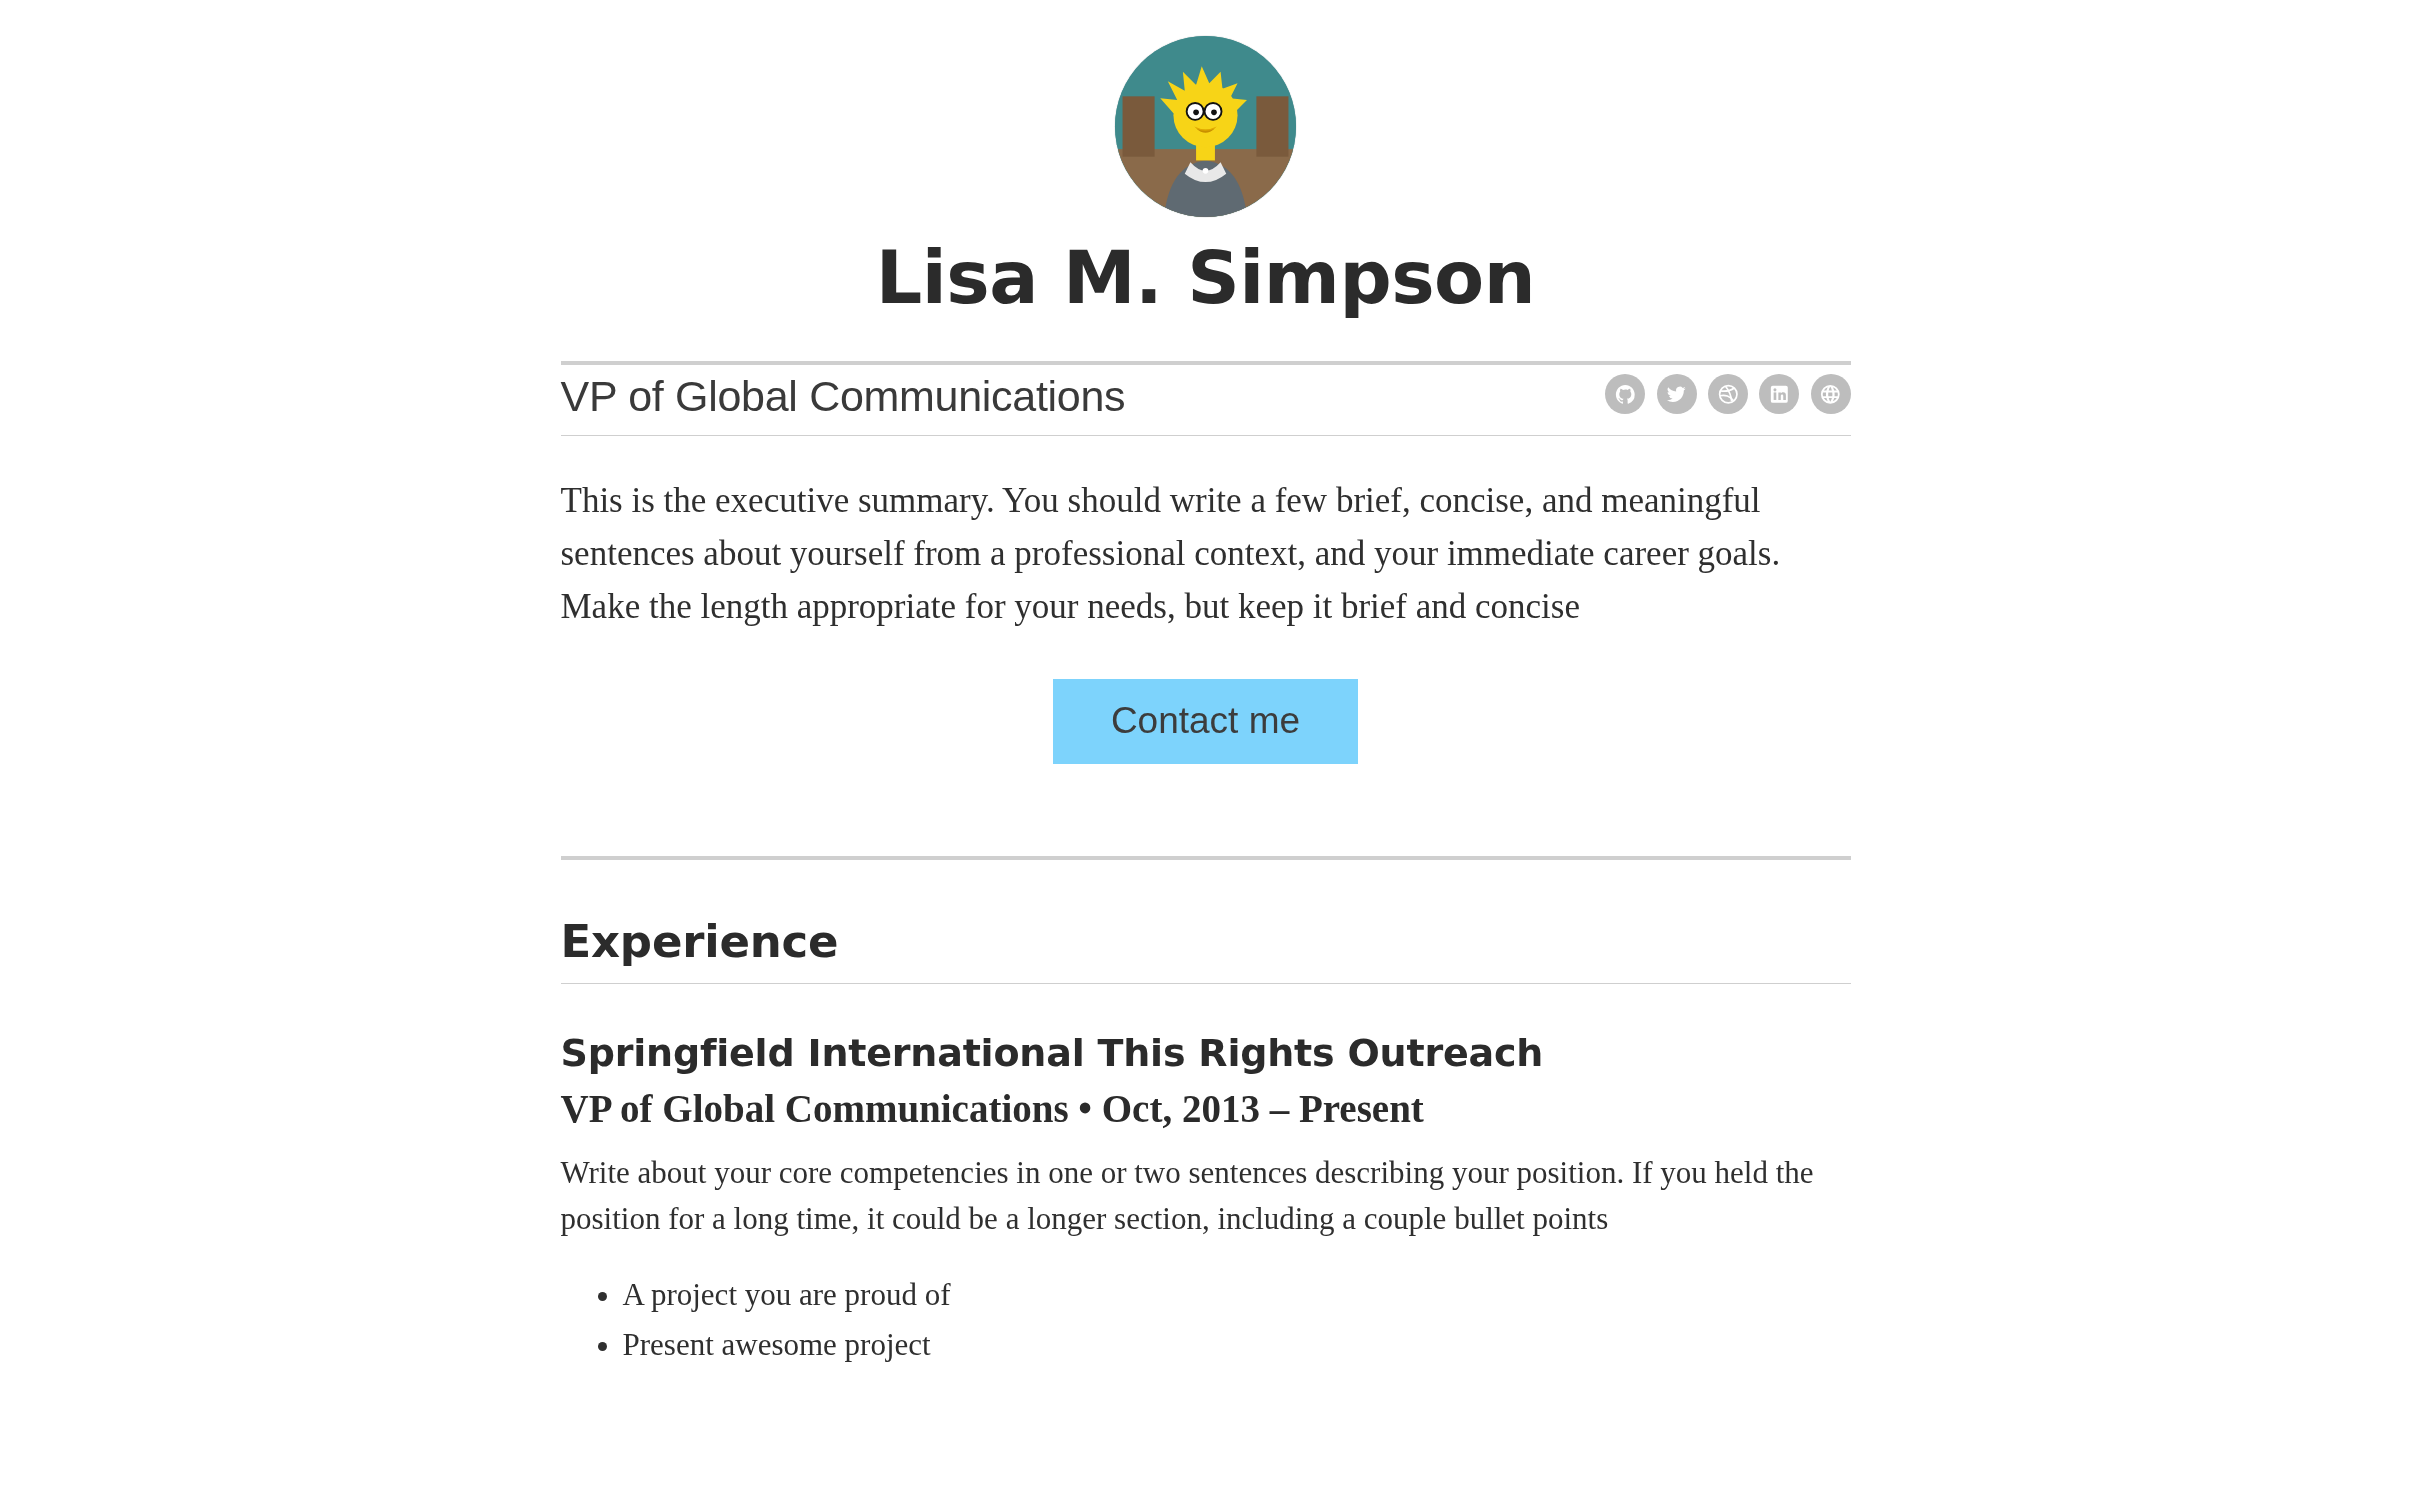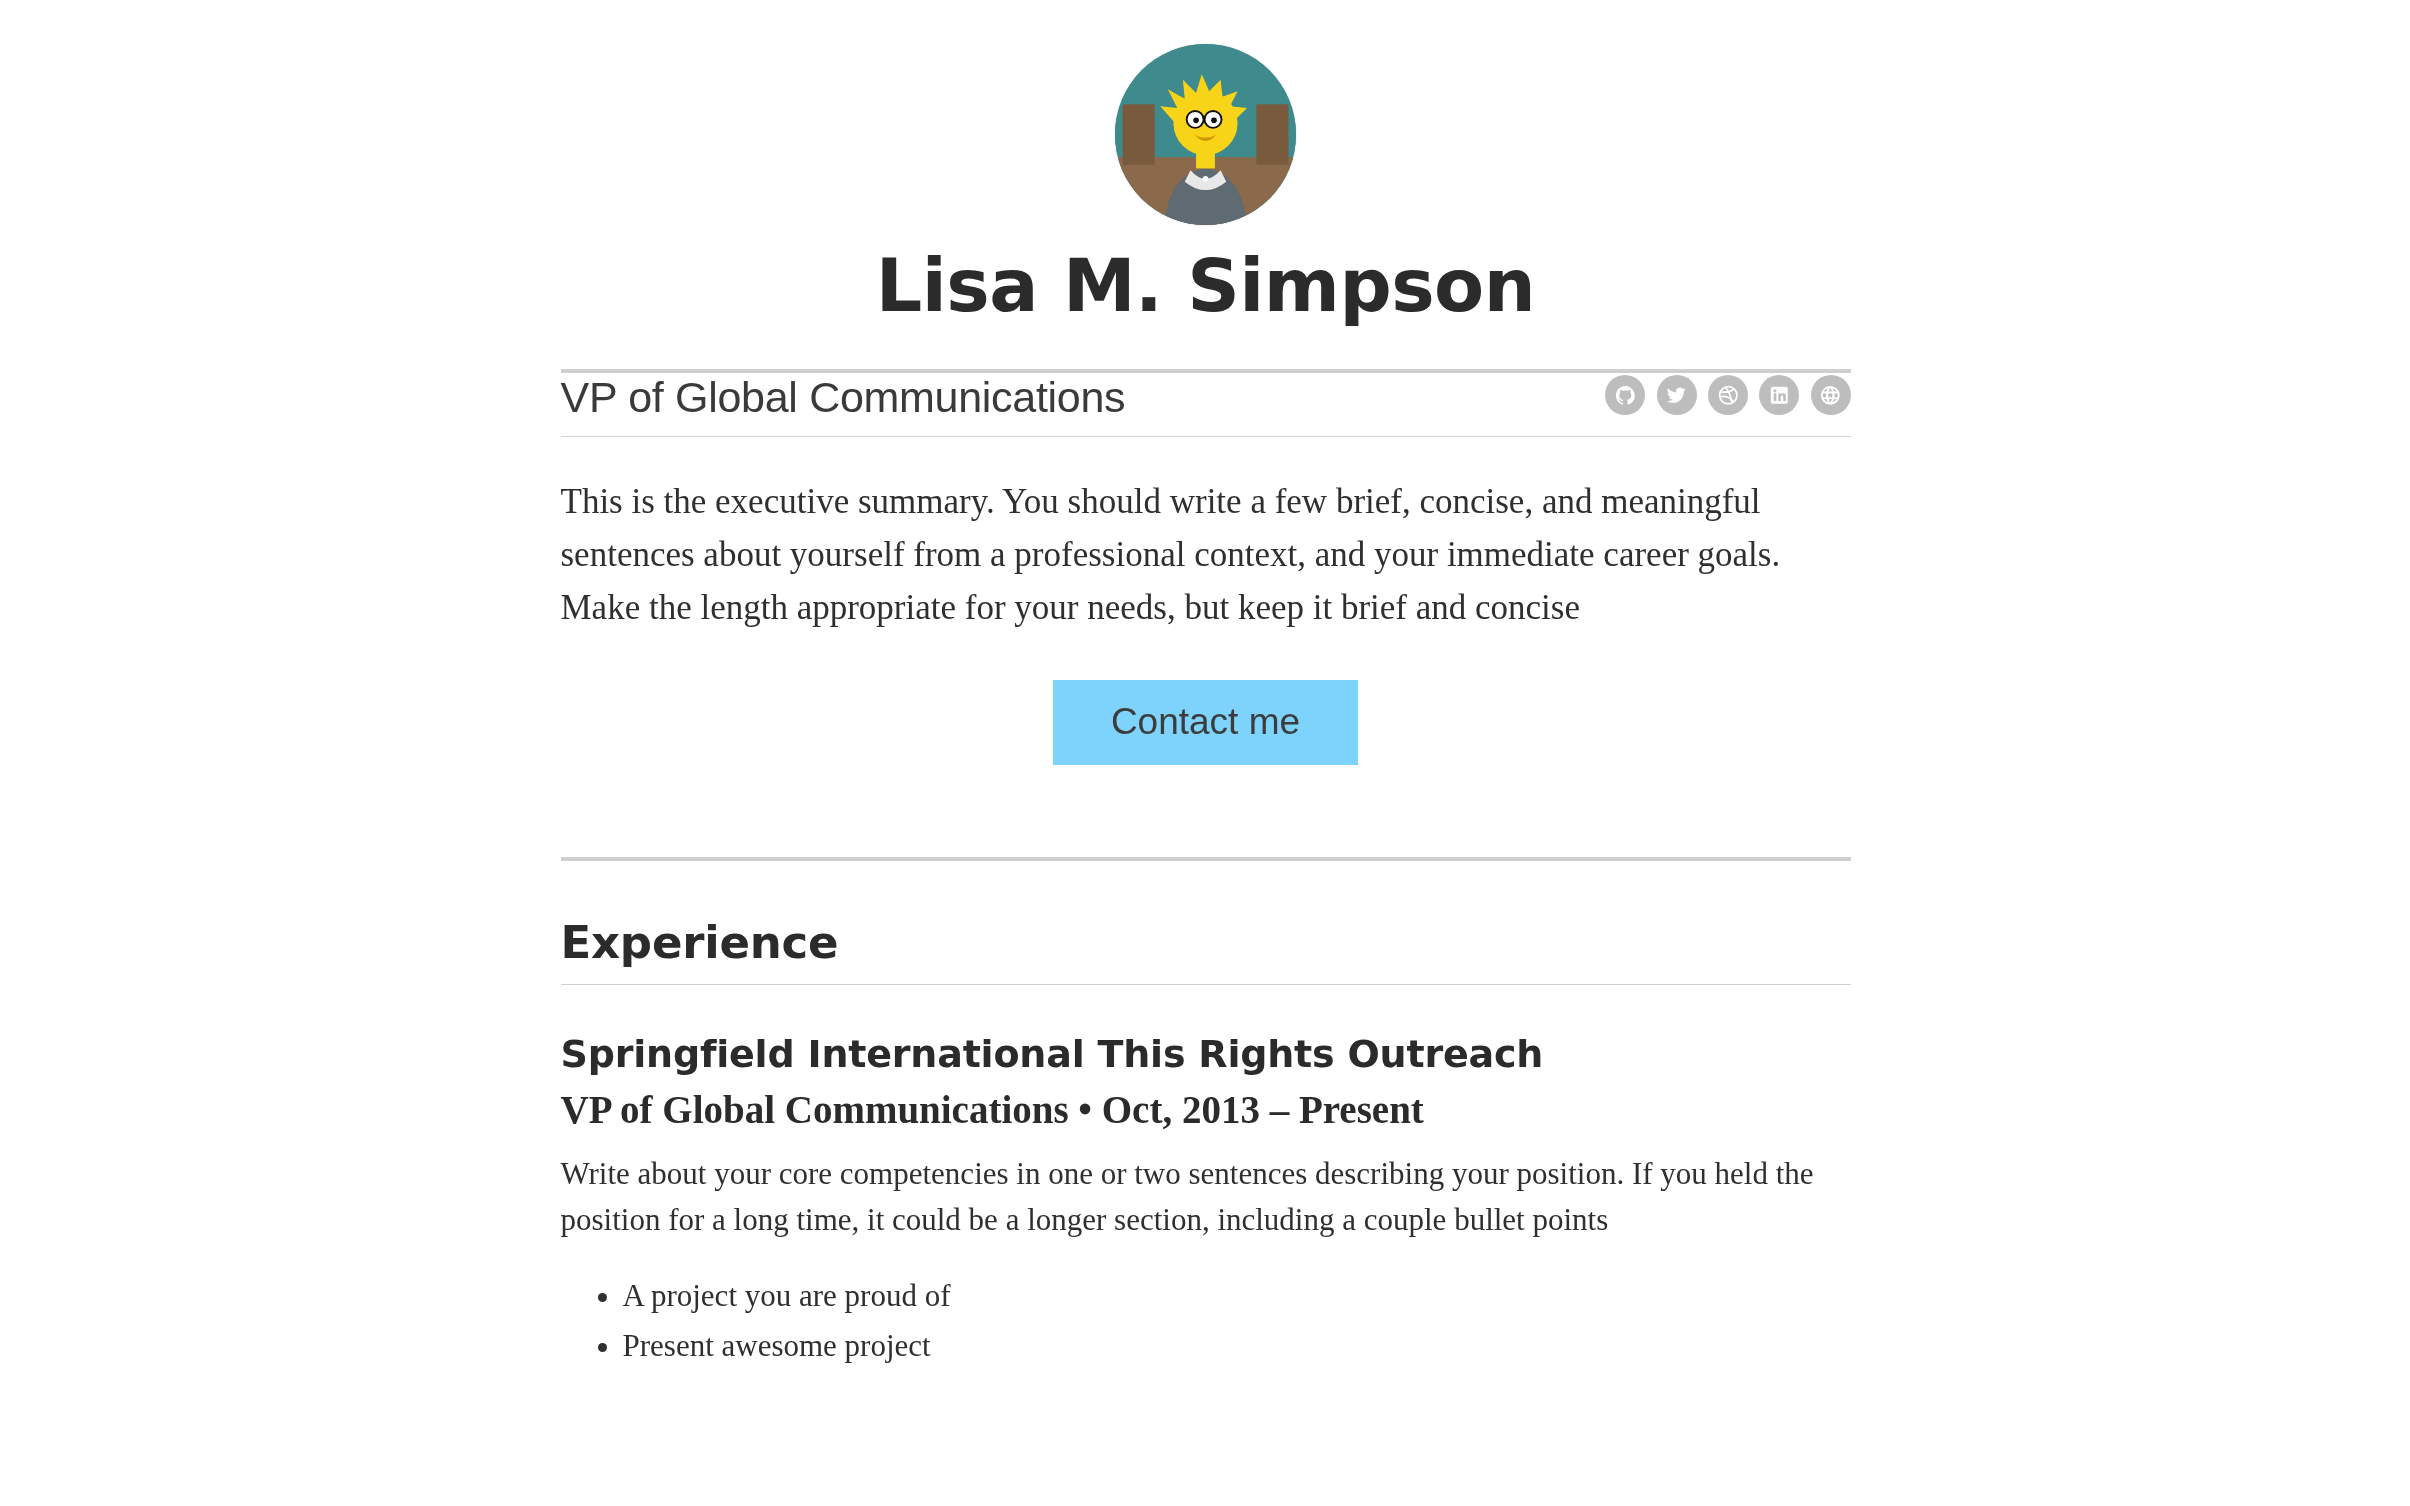--- a/index.html
+++ b/index.html
@@ -15,21 +15,21 @@
   }
   .page {
     width: 2411px;
     min-height: 1507px;
     background: #ffffff;
     position: relative;
     overflow: hidden;
   }
   .container {
     width: 1290px;
-    margin: 8px auto;
+    margin: 0 auto;
     padding-top: 36px;
   }
 
   
   .avatar-wrap {
     display: flex;
     justify-content: center;
     margin-bottom: 9.4px;
   }
   .avatar {
@@ -58,21 +58,21 @@
   
   .rule-top {
     border-top: 4.7px solid #cfcfcf;
     width: 100%;
   }
   .title-row {
     display: flex;
     align-items: center;
     justify-content: space-between;
     border-bottom: 1.9px solid #cfcfcf;
-    padding: 2px 0 17px 0;
+    padding: 9px 0 17px 0;
   }
   .job-title {
     font-family: "Liberation Sans", sans-serif;
     font-weight: 300;
     font-size: 43px;
     line-height: 1;
     color: #3a3a3a;
     letter-spacing: -0.3px;
   }
   .social {

